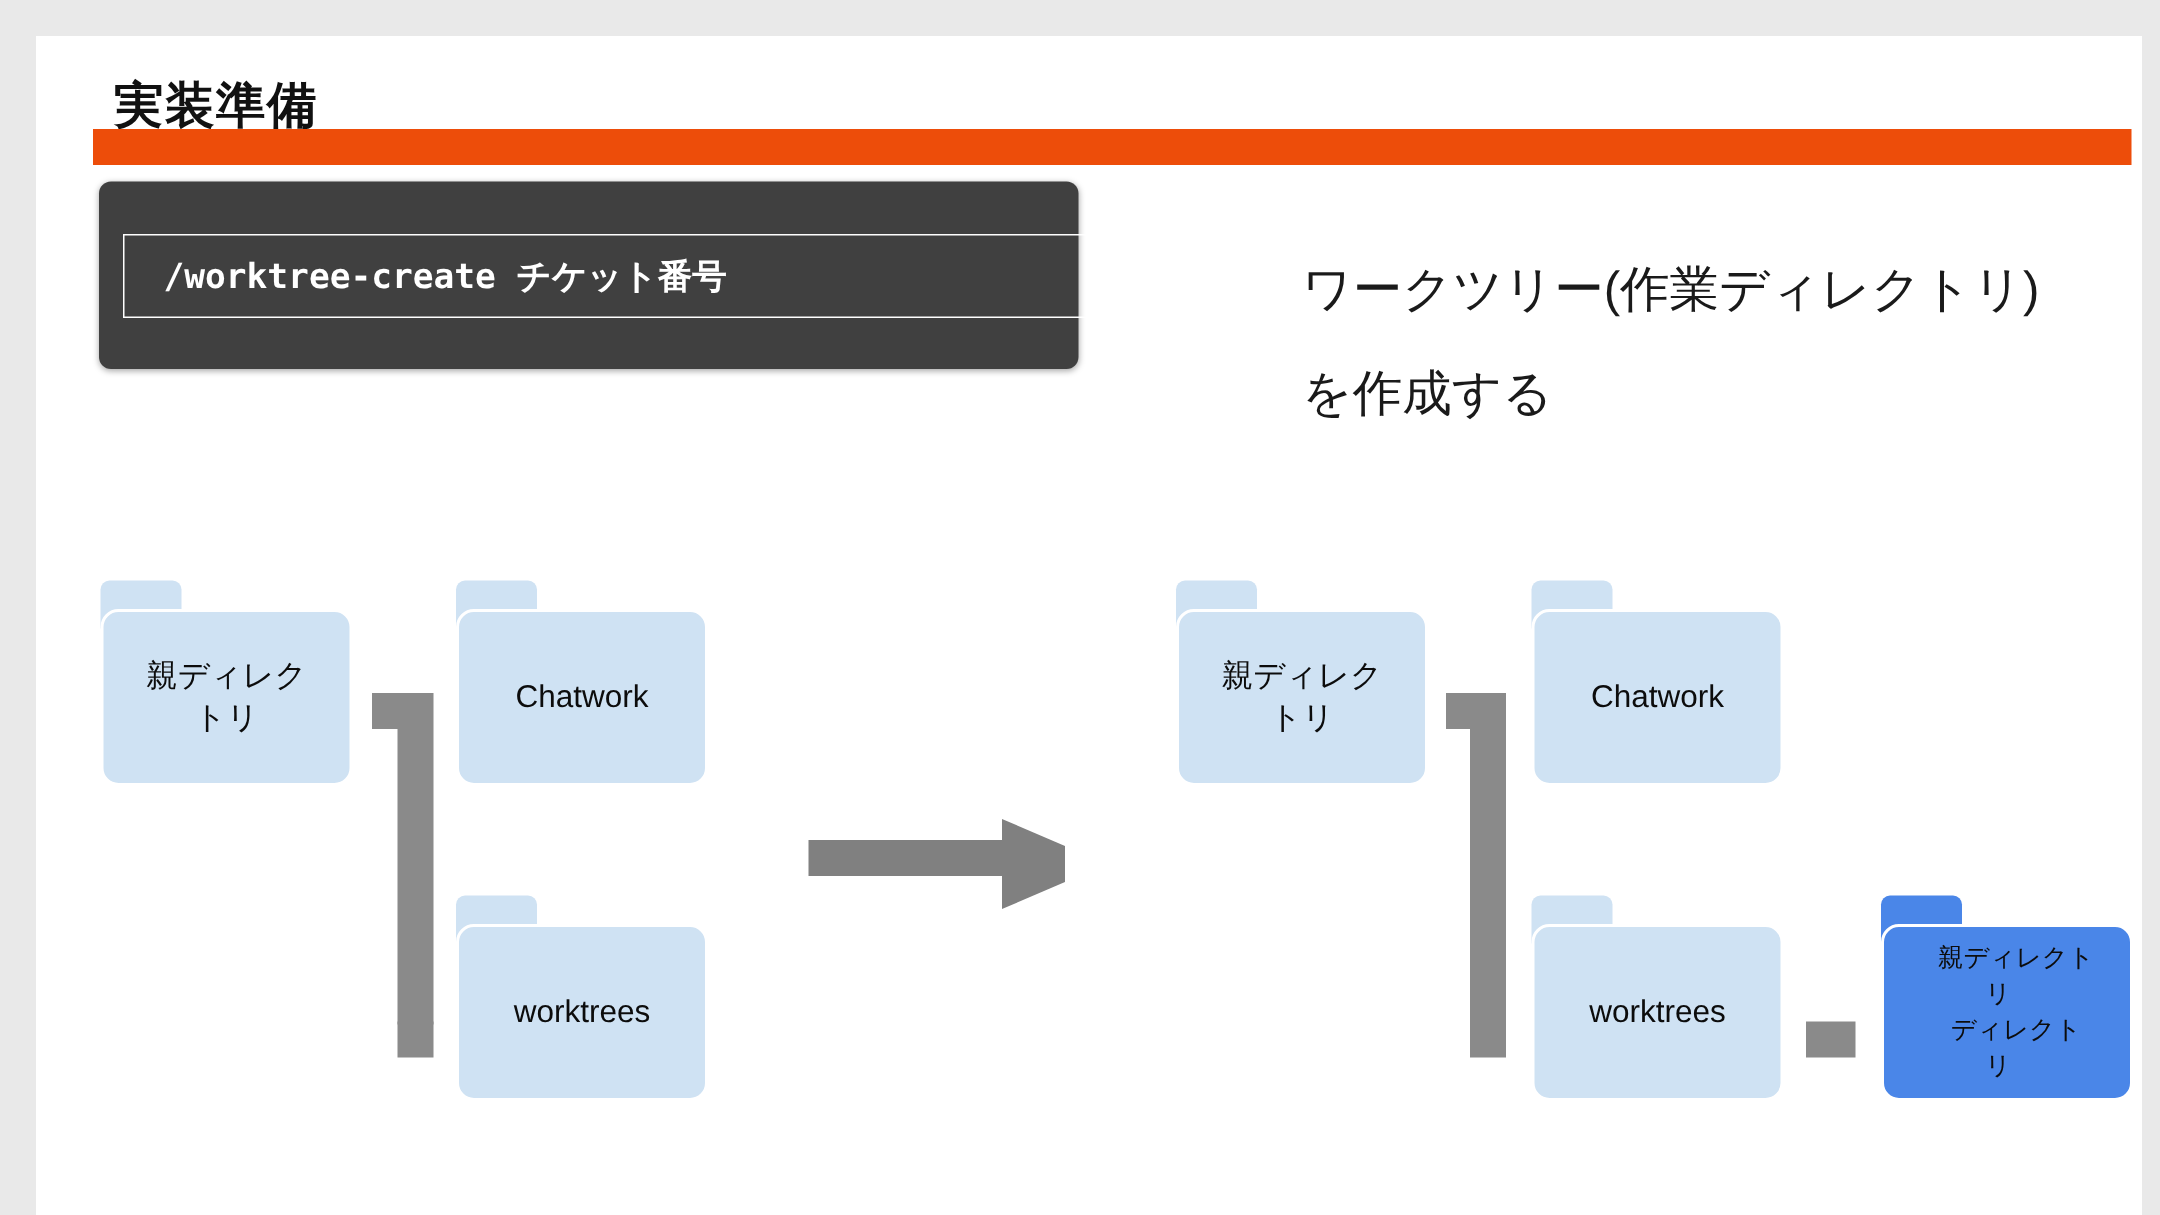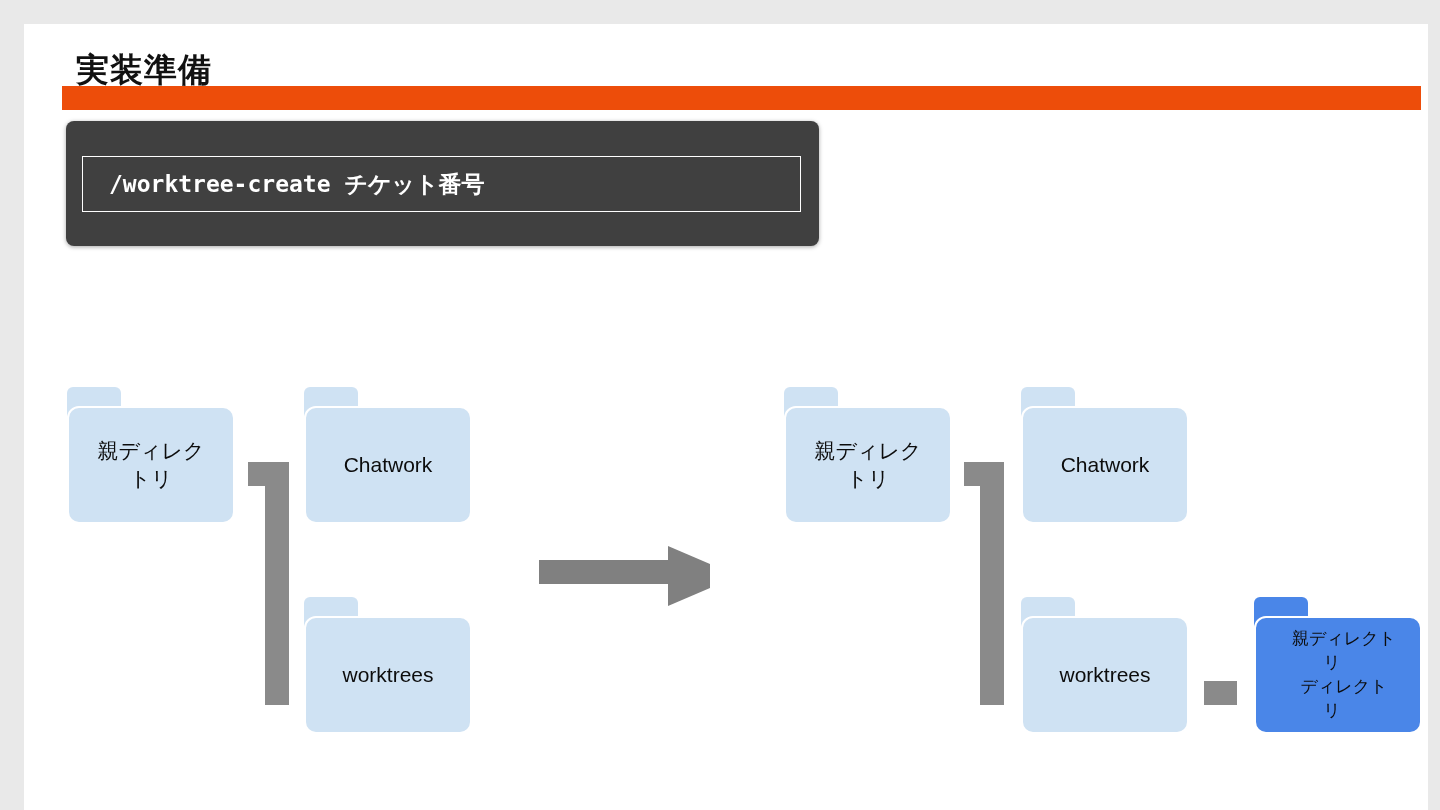--- a/index.html
+++ b/index.html
@@ -21,21 +21,21 @@
   .title{
     position:absolute;left:40px;top:12px;
     font-size:33px;font-weight:700;color:#111;letter-spacing:1px;
   }
   .title-rule{
     position:absolute;left:38px;top:62px;width:1359px;height:4px;
     background:var(--accent-orange);
   }
   
   .terminal{
-    position:absolute;left:42px;top:97px;width:753px;height:125px;
+    position:absolute;left:42px;top:97px;width:653px;height:125px;
     background:var(--terminal-bg);border-radius:8px;
     box-shadow:0 1px 4px rgba(0,0,0,.35);
   }
   .terminal-inner{
     position:absolute;left:16px;top:35px;width:719px;height:56px;
     border:1.5px solid #ffffff;display:flex;align-items:center;
   }
   .cmd{
     padding-left:14px;color:#ffffff;font-weight:700;font-size:23px;
     font-family:"DejaVu Sans Mono","Liberation Mono",monospace;
@@ -92,20 +92,24 @@
 
   <h1 class="title">実装準備</h1>
   <div class="title-rule"></div>
 
   <div class="terminal">
     <div class="terminal-inner">
       <span class="cmd">/worktree-create チケット番号</span>
     </div>
   </div>
 
+  <div class="desc">
+    <div>ワークツリー(作業ディレクトリ)</div>
+    <div>を作成する</div>
+  </div>
 
   <div class="folder" style="left:43px;top:363px;">
     <div class="tab"></div>
     <div class="body">
       <span class="label">親ディレクトリ</span>
     </div>
   </div>
 
   <div class="folder" style="left:280px;top:363px;">
     <div class="tab"></div>

